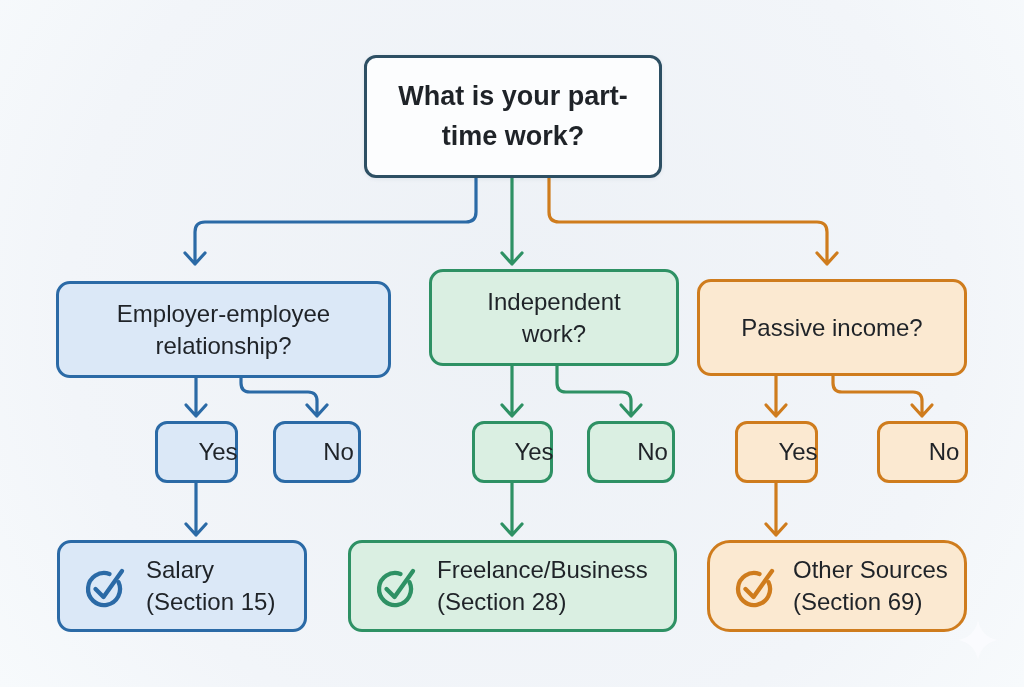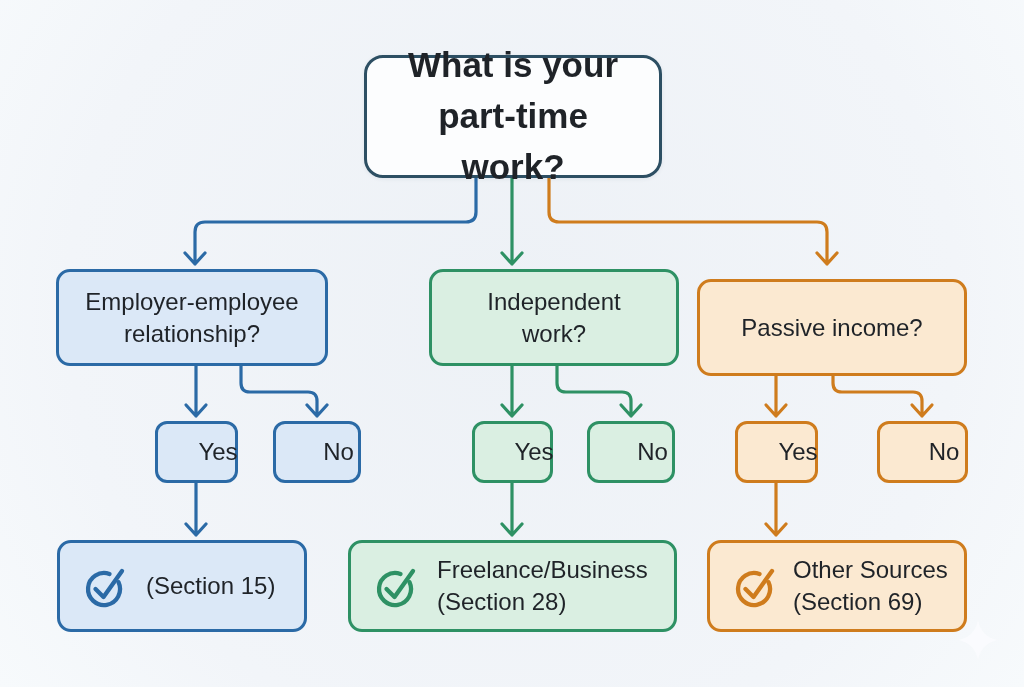--- a/index.html
+++ b/index.html
@@ -24,21 +24,21 @@
   .node{
     position:absolute;box-sizing:border-box;display:flex;align-items:center;justify-content:center;
     text-align:center;border-radius:14px;border:3px solid var(--c);background:var(--cf);
     font-size:24px;line-height:1.33;color:var(--text);
   }
   .c-blue{--c:var(--blue);--cf:var(--blue-fill);}
   .c-green{--c:var(--green);--cf:var(--green-fill);}
   .c-orange{--c:var(--orange);--cf:var(--orange-fill);}
   .root{
     --c:var(--root-border);--cf:var(--root-fill);
-    font-weight:700;font-size:35px;border-radius:19px;line-height:1.45;
+    font-weight:700;font-size:27px;border-radius:12px;line-height:1.45;
     box-shadow:0 1px 4px rgba(40,70,95,.08);
   }
   .answer{font-size:24px;border-radius:12px;padding-left:43px;}
   .result{
     justify-content:flex-start;text-align:left;padding-left:24px;gap:16px;border-radius:14px;
   }
   .result .rtext span{display:block;}
   .qtext{display:inline-block;}
   .icon{display:inline-flex;color:var(--c);flex:0 0 auto;}
 </style>
@@ -65,37 +65,38 @@
     <path class="wire orange" d="M833 366 L833 383 Q833 392 842 392 L913 392 Q922 392 922 401 L922 416 M912 405 L922 416 L932 405"></path>
     <path class="wire orange" d="M776 483 L776 535 M766 524 L776 535 L786 524"></path>
 
     <path class="sparkle" d="M978 620 Q981.5 637 998 640 Q981.5 643 978 660 Q974.5 643 958 640 Q974.5 637 978 620 Z"></path>
   </svg>
 
   <div class="node root" style="left:364px;top:55px;width:298px;height:123px;">
     <span class="qtext" style="width:245px;">What is your part-time work?</span>
   </div>
 
-  <div class="node c-blue" style="left:56px;top:269px;width:272px;height:97px;">
+  <div class="node c-blue" style="left:56px;top:281px;width:335px;height:97px;">
     <span class="qtext" style="width:245px;">Employer-employee relationship?</span>
   </div>
   <div class="node answer c-blue" style="left:155px;top:421px;width:83px;height:62px;">
     <span>Yes</span>
   </div>
   <div class="node answer c-blue" style="left:273px;top:421px;width:88px;height:62px;">
     <span>No</span>
   </div>
   <div class="node result c-blue" style="left:57px;top:540px;width:250px;height:92px;">
     <span class="icon">
       <svg width="46" height="46" viewBox="0 0 46 46" fill="none" stroke="currentColor" stroke-width="4.3" stroke-linecap="round" stroke-linejoin="round">
         <path d="M34.5 19.2 A16 16 0 1 1 25.5 11"></path>
         <path d="M11.5 26 L19.5 34 L38 8"></path>
       </svg>
     </span>
     <span class="rtext">
+      <span>Salary</span>
       <span>(Section 15)</span>
     </span>
   </div>
 
   <div class="node c-green" style="left:387px;top:269px;width:250px;height:97px;margin-left:42px;">
     <span class="qtext" style="width:155px;">Independent work?</span>
   </div>
   <div class="node answer c-green" style="left:472px;top:421px;width:81px;height:62px;">
     <span>Yes</span>
   </div>
@@ -117,21 +118,21 @@
 
   <div class="node c-orange" style="left:697px;top:279px;width:270px;height:97px;">
     <span class="qtext">Passive income?</span>
   </div>
   <div class="node answer c-orange" style="left:735px;top:421px;width:83px;height:62px;">
     <span>Yes</span>
   </div>
   <div class="node answer c-orange" style="left:877px;top:421px;width:91px;height:62px;">
     <span>No</span>
   </div>
-  <div class="node result c-orange" style="left:707px;top:540px;width:260px;height:92px;gap:13px;">
+  <div class="node result c-orange" style="left:707px;top:540px;width:260px;height:92px;gap:13px;border-radius:23px;">
     <span class="icon">
       <svg width="46" height="46" viewBox="0 0 46 46" fill="none" stroke="currentColor" stroke-width="4.3" stroke-linecap="round" stroke-linejoin="round">
         <path d="M34.5 19.2 A16 16 0 1 1 25.5 11"></path>
         <path d="M11.5 26 L19.5 34 L38 8"></path>
       </svg>
     </span>
     <span class="rtext">
       <span>Other Sources</span>
       <span>(Section 69)</span>
     </span>

